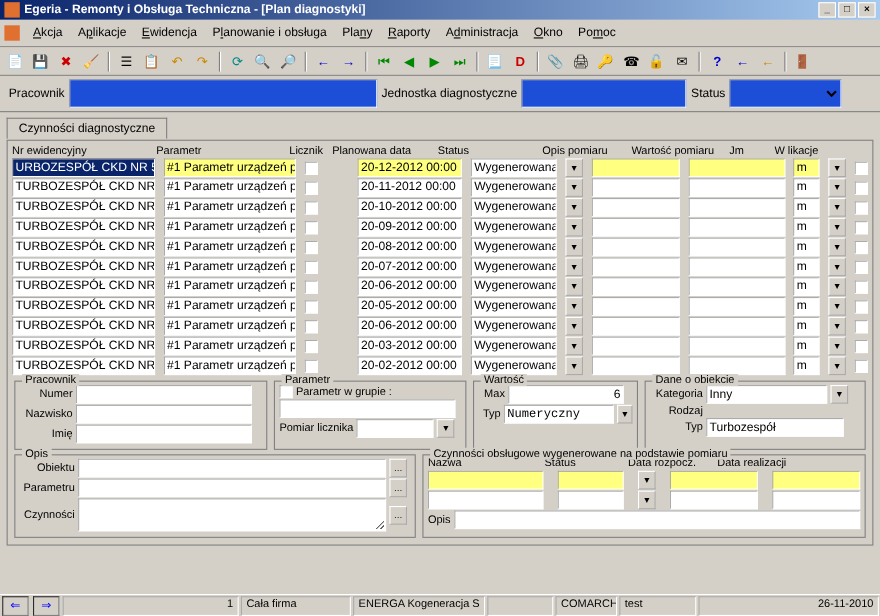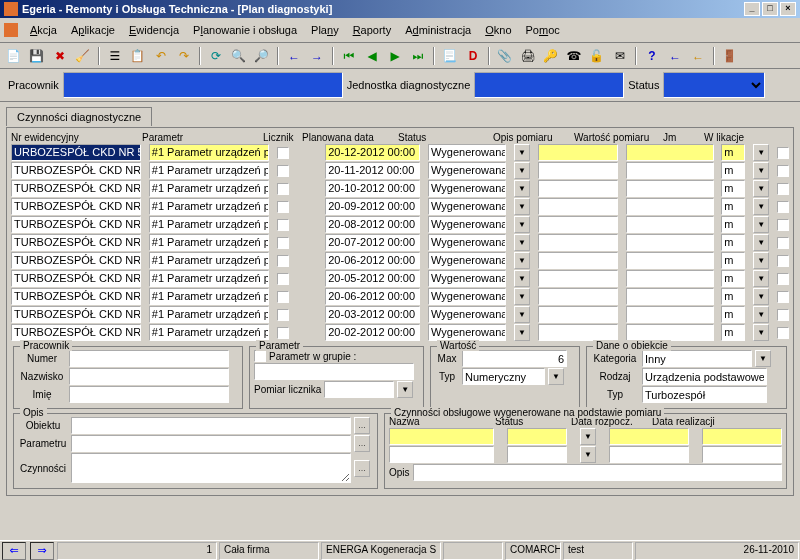--- a/index.html
+++ b/index.html
@@ -25,21 +25,21 @@
 .gridhdr div { font-size: 10px; white-space: nowrap; overflow: hidden; }
 .gridrow { display: flex; gap: 1px; margin-bottom: 1px; align-items: center; justify-content: space-between; }
 .cell { height: 17px; border: 1px inset #fff; background: #fff; font-size: 11px; padding: 1px 2px; white-space: nowrap; overflow: hidden; }
 .cell.sel { background: #ffff80; }
 .cell.hl { background: #0a246a; color: #fff; }
 .chk { width: 12px; height: 12px; border: 1px inset #fff; background: #fff; display: inline-block; }
 .cb { width: 16px; height: 17px; background: #d4d0c8; border: 1px outset #fff; display: inline-flex; align-items: center; justify-content: center; font-size: 8px; cursor: pointer; }
 .fieldset { border: 1px solid #808080; padding: 2px 4px 4px 4px; margin: 2px; position: relative; }
 .fieldset .legend { position: absolute; top: -7px; left: 6px; background: #d4d0c8; padding: 0 3px; font-size: 10px; }
 .frow { display: flex; align-items: center; gap: 3px; margin: 1px 0; }
-.frow label { font-size: 10px; text-align: center; }
+.frow label { font-size: 10px; text-align: right; }
 .inp { height: 17px; border: 1px inset #fff; background: #fff; font-size: 11px; padding: 0 2px; }
 .statusbar { position: fixed; bottom: 0; left: 0; right: 0; height: 20px; background: #d4d0c8; border-top: 1px solid #fff; display: flex; align-items: center; }
 .statusbar .navbtn { width: 24px; height: 18px; border: 1px inset #808080; display: flex; align-items: center; justify-content: center; margin: 0 2px; cursor: pointer; color: #00f; }
 .statusbar .pane { border: 1px inset #fff; height: 18px; padding: 1px 4px; margin: 0 1px; font-size: 10px; overflow: hidden; white-space: nowrap; }
 </style>
 </head>
 <body>
 
 <div class="titlebar">
   <span class="icon"></span>
@@ -318,34 +318,33 @@
         </div>
     </div>
     <div class="fieldset" style="width:150px">
       <div class="legend">Wartość</div>
       <div class="frow">
           <label style="width:24px">Max</label>
           <input class="inp" style="width: 105px; text-align: right;" value="6">
         </div>
       <div class="frow">
           <label style="width:24px">Typ</label>
-          <input class="inp" style="width: 83px;" value="Numeryczny">
+          <input class="inp" style="width: 100px; font-family: Liberation Mono, monospace;" value="Numeryczny">
           <span class="cb">▼</span>
         </div>
     </div>
     <div class="fieldset" style="flex:1">
       <div class="legend">Dane o obiekcie</div>
       <div class="frow">
           <label style="width:48px">Kategoria</label>
           <input class="inp" style="width: 110px;" value="Inny">
           <span class="cb">▼</span>
         </div>
       <div class="frow">
           <label style="width:48px">Rodzaj</label>
-          <input class="inp" style="width: 125px;" value="Urządzenia podstawowe">
         </div>
       <div class="frow">
           <label style="width:48px">Typ</label>
           <input class="inp" style="width: 125px;" value="Turbozespół">
         </div>
     </div>
   </div>
 
   <div style="display:flex;gap:2px">
     <div class="fieldset" style="width:365px">

